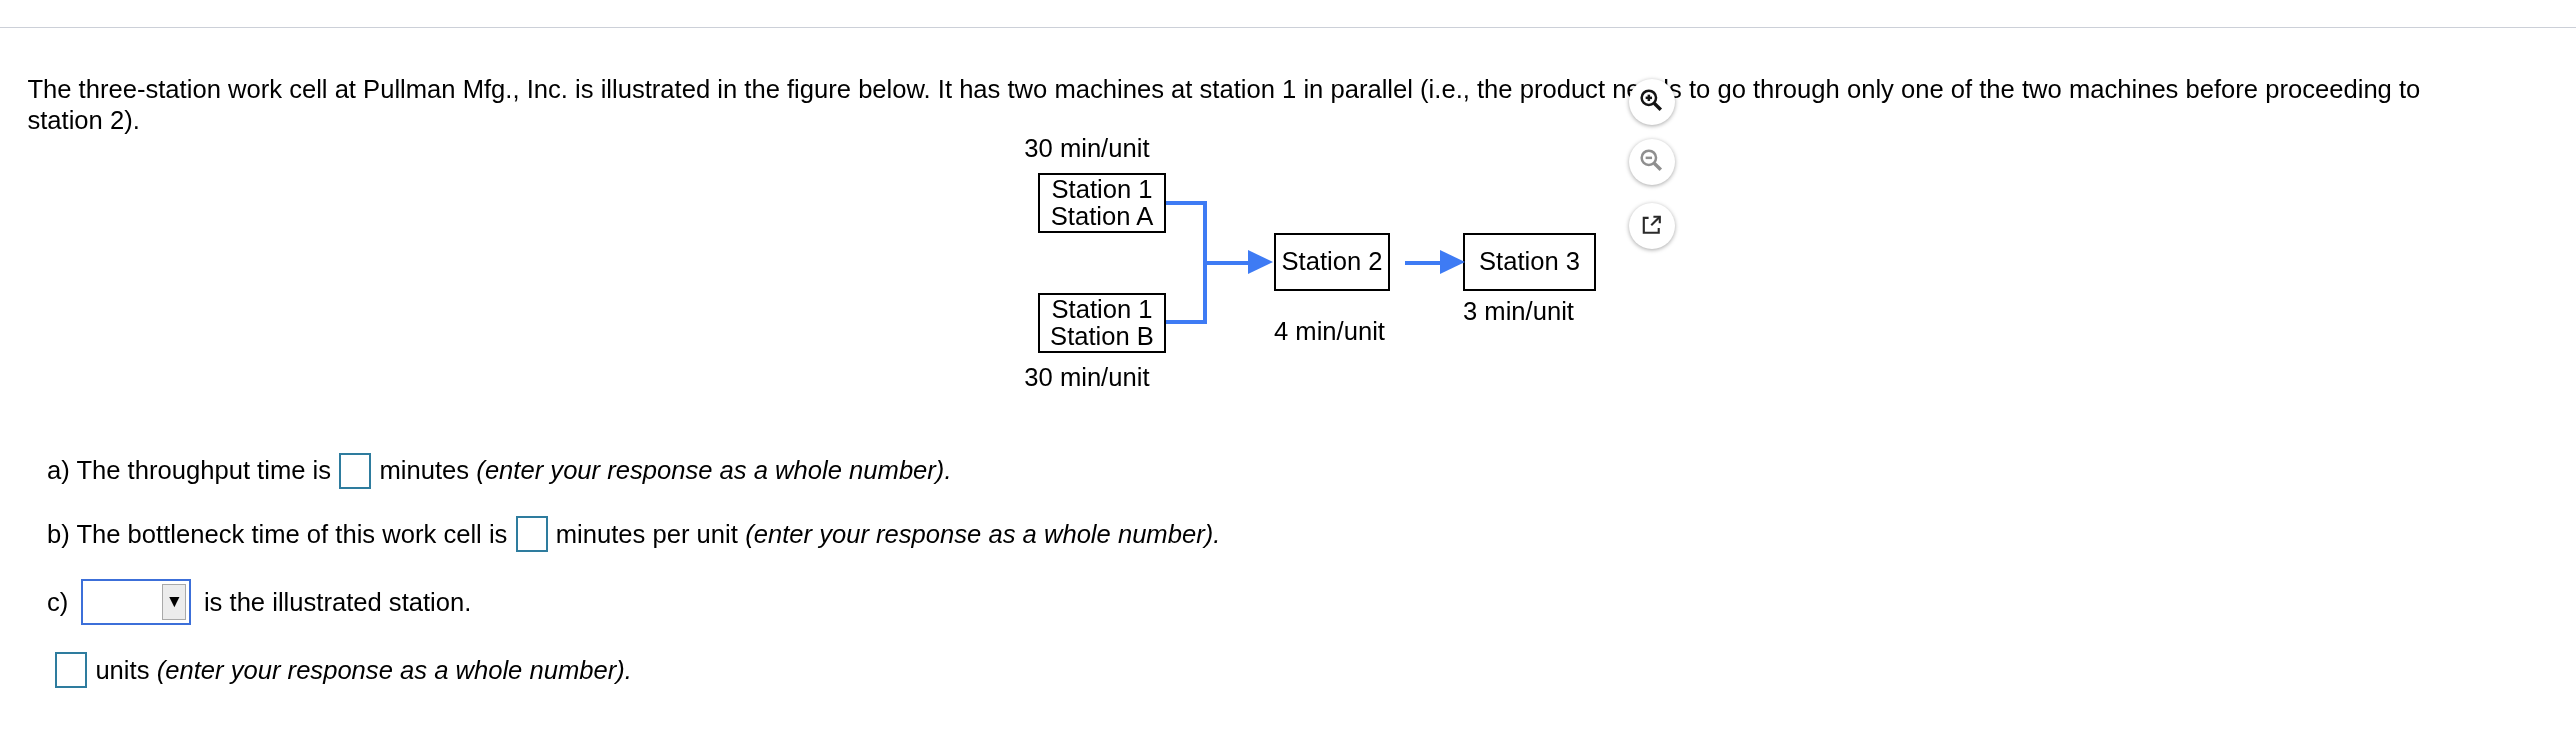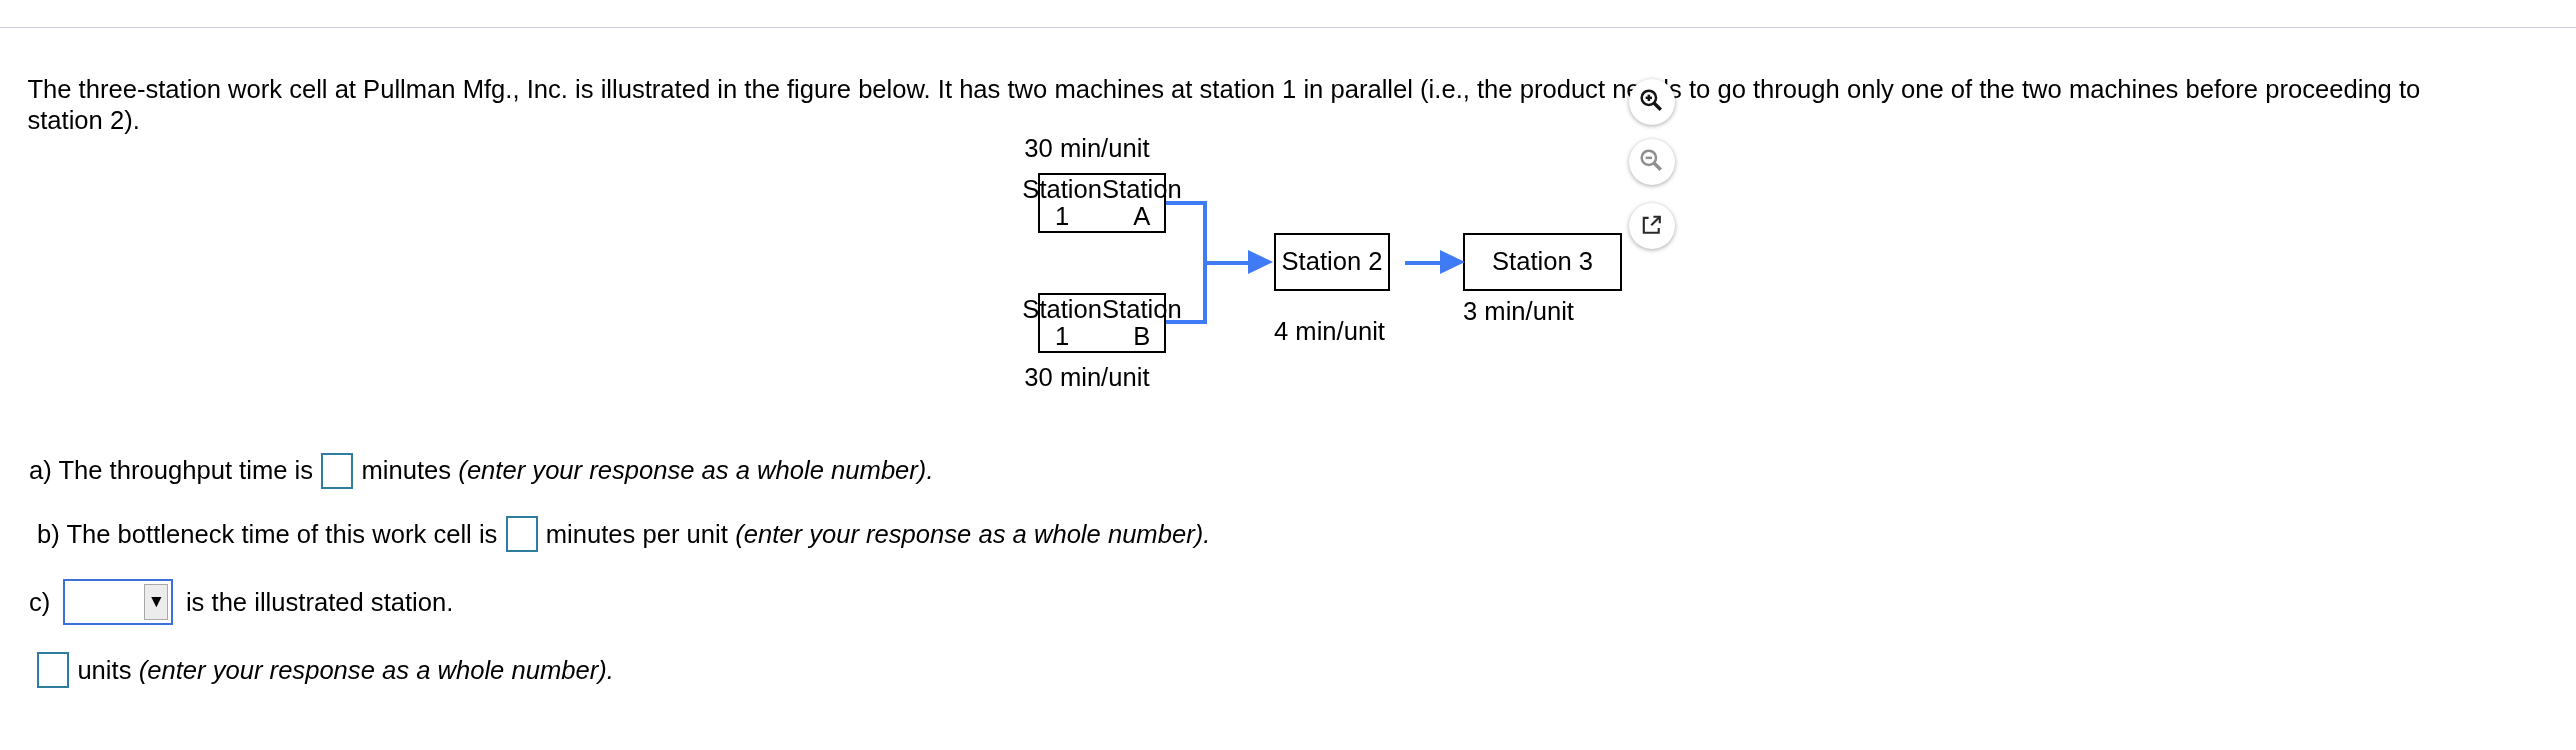--- a/index.html
+++ b/index.html
@@ -9,27 +9,27 @@
     font-family:"Liberation Sans", sans-serif; font-size:25.6px;
   }
   .divider { position:absolute; left:0; top:26.5px; width:2576px; height:1.8px; background:#ccd0d8; }
 
   .prompt { position:absolute; left:27.4px; top:48px; width:2470px; line-height:31px; }
 
   
   .figure { position:absolute; left:1006px; top:128px; width:695px; height:274px; }
   .fbox {
     position:absolute; box-sizing:border-box; border:2.7px solid #000; background:#fff;
-    display:flex; flex-direction:row; align-items:center; justify-content:center;
+    display:flex; flex-direction:column; align-items:center; justify-content:center;
     text-align:center; line-height:27.4px;
   }
   .box-a  { left:32px;  top:45px;  width:128px; height:60px; }
   .box-b  { left:32px;  top:165px; width:128px; height:60px; }
   .box-s2 { left:268px; top:105px; width:116px; height:58px; }
-  .box-s3 { left:457px; top:105px; width:159px; height:58px; }
+  .box-s3 { left:457px; top:105px; width:133px; height:58px; }
   .rate { position:absolute; text-align:left; line-height:27.4px; }
   .rate-a  { left:18.3px;  top:7.3px;   width:156px; }
   .rate-b  { left:18.3px;  top:236px; width:156px; }
   .rate-s2 { left:268px; top:174px; width:131px;margin-top:16px; }
   .rate-s3 { left:457px; top:170px; width:133px; }
 
   .bline { position:absolute; background:#3e7bf4; }
   .line-a   { left:160px; top:73px;  width:40px; height:3.7px; }
   .line-b   { left:160px; top:192px; width:40px; height:3.7px; }
   .line-v   { left:197px; top:73px;  width:3.7px;  height:123px; }
@@ -45,23 +45,23 @@
   .icon-btn {
     position:absolute; left:1629px; width:46px; height:46px; border-radius:50%;
     background:#fff; box-shadow:0 0.9px 4.6px rgba(0,0,0,.35); border:0; padding:0;
     display:flex; align-items:center; justify-content:center; cursor:pointer;
   }
   .btn-zoom-in  { top:79px; }
   .btn-zoom-out { top:139px; }
   .btn-open     { top:203px; }
 
   
-  .qrow { position:absolute; left:29px; display:flex; align-items:center; white-space:pre; }
+  .qrow { position:absolute; left:47px; display:flex; align-items:center; white-space:pre; }
   .row-a { top:452px; height:37px; }
-  .row-b { top:515px; height:38px;margin-left:8px; }
+  .row-b { top:515px; height:38px; }
   .row-c { top:579px; height:46px; }
   .row-d { top:651px; height:38px; }
   .hint { font-style:italic; margin-left:7.3px; }
   .ansbox {
     box-sizing:border-box; width:32px; height:36px; margin:0 8.2px;
     border:2.7px solid #2e7c9e; background:#fff; padding:0;
     font-family:"Liberation Sans", sans-serif; font-size:24px; text-align:center; outline:none;
   }
   .dropdown {
     box-sizing:border-box; position:relative; width:110px; height:46px; margin:0 12.8px;

